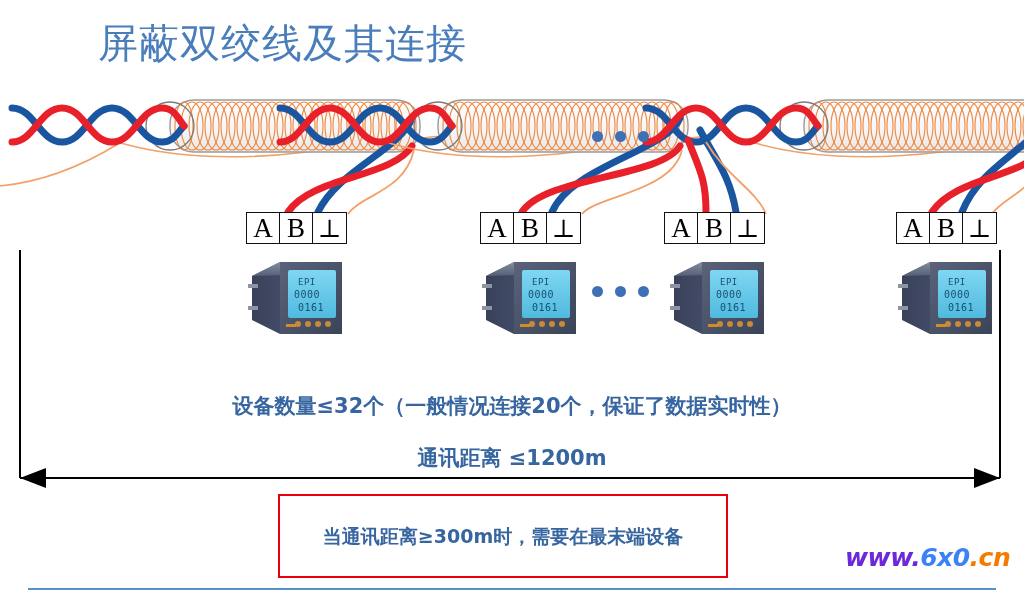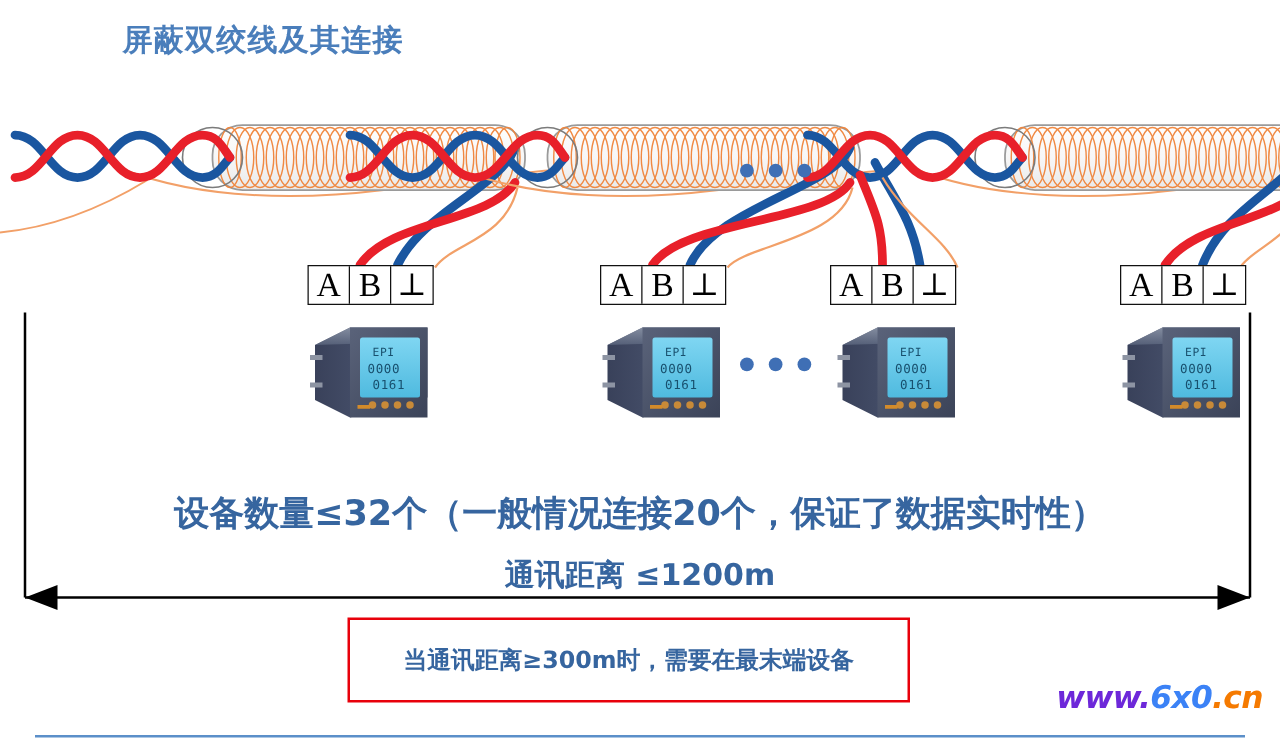--- a/index.html
+++ b/index.html
@@ -25,22 +25,22 @@
     left: 0; top: 0;
     width: 1024px;
     height: 594px;
   }
 
   
   .title {
     position: absolute;
     left: 98px;
     top: 16px;
-    font-size: 24px;
-    font-weight: 700;
+    font-size: 40px;
+    font-weight: 400;
     color: #4a7ebb;
     letter-spacing: 1px;
     white-space: nowrap;
     font-family: "DejaVu Sans", "Liberation Sans", sans-serif;
   }
 
   
   .terminal {
     position: absolute;
     display: flex;
@@ -84,36 +84,36 @@
     position: absolute;
     color: #36659f;
     font-weight: bold;
     white-space: nowrap;
     font-family: "DejaVu Sans", "Liberation Sans", sans-serif;
   }
   .caption-devices {
     left: 50%;
     transform: translateX(-50%);
     top: 392px;
-    font-size: 28px;
+    font-size: 21px;
   }
   .caption-distance {
     left: 50%;
     transform: translateX(-50%);
     top: 444px;
-    font-size: 24px;
+    font-size: 21px;
   }
 
   
   .note-box {
     position: absolute;
     left: 278px;
     top: 494px;
     width: 450px;
-    height: 68px;
+    height: 84px;
     border: 2.5px solid #e8000b;
     background: #ffffff;
     box-sizing: border-box;
     display: flex;
     flex-direction: column;
     align-items: center;
     justify-content: center;
     padding: 2px 8px;
   }
   .note-box .line {

